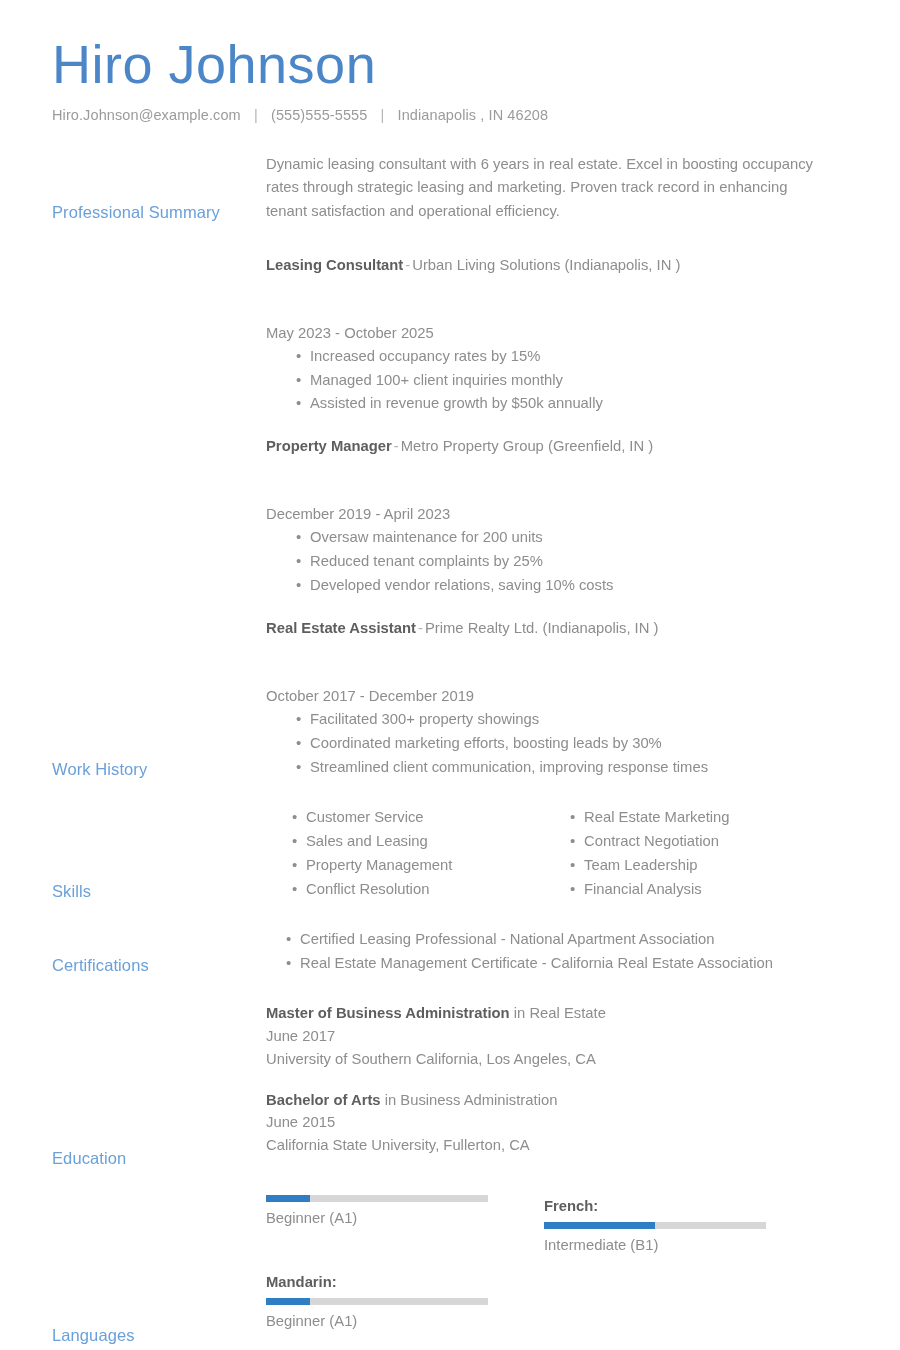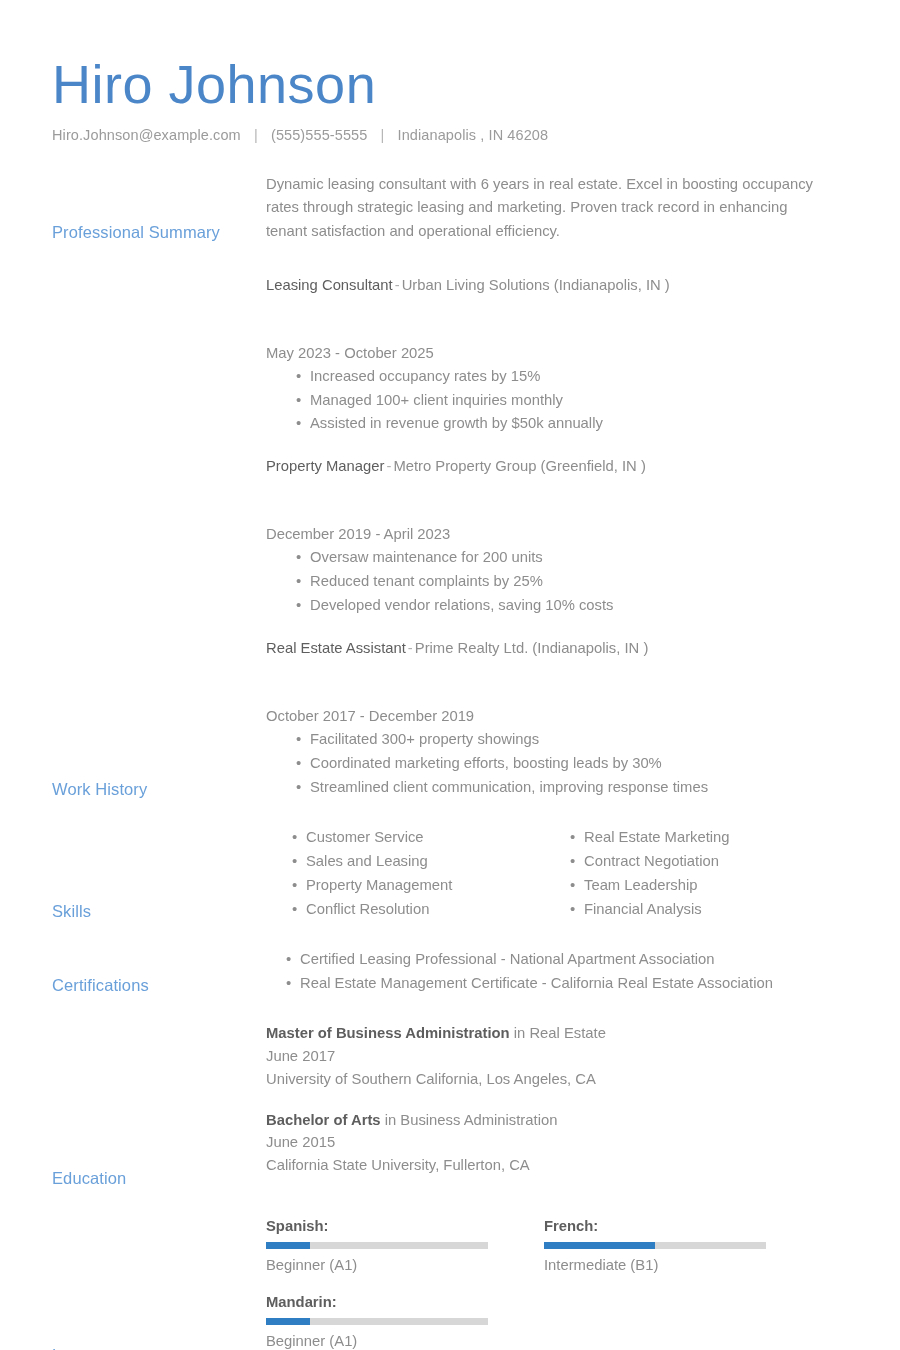--- a/index.html
+++ b/index.html
@@ -13,21 +13,21 @@
     height: 1350px;
     font-family: "Liberation Sans", sans-serif;
     color: #808080;
     position: relative;
     overflow: hidden;
   }
   .page {
     width: 872px;
     height: 1350px;
     box-sizing: border-box;
-    padding: 56px 50px 0 52px;
+    padding: 36px 50px 0 52px;
     position: relative;
     border-radius: 13px;
   }
 
   
   .name {
     font-size: 54px;
     font-weight: 400;
     letter-spacing: 0.5px;
     color: #4a86c8;
@@ -82,21 +82,21 @@
   
   .job { margin-bottom: 19px; }
   .job:last-child { margin-bottom: 0; }
   .job-line {
     font-size: 14.8px;
     line-height: 1.55;
     color: #8d8d8d;
     white-space: nowrap;
   }
   .job-title {
-    font-weight: normal;
+    font-weight: bold;
     color: #5e5e5e;
   }
   .job-dash { color: #b0b0b0; padding: 0 2px; }
   .job-dates {
     font-size: 14.8px;
     line-height: 1.55;
     color: #8d8d8d;
     margin-top: 45px;
   }
   ul.bullets {
@@ -322,21 +322,20 @@
   </div>
 
   <div class="gap-md"></div>
 
   <div class="section">
     <div class="sec-label">Languages</div>
     <div class="sec-body">
       <div class="lang-grid">
 
         <div class="lang-item">
-          <div class="lang-name">Spanish:</div>
           <div class="lang-bar">
             <div class="lang-bar-fill" style="width: 20%;"></div>
           </div>
           <div class="lang-level">Beginner (A1)</div>
         </div>
 
         <div class="lang-item">
           <div class="lang-name">French:</div>
           <div class="lang-bar">
             <div class="lang-bar-fill" style="width: 50%;"></div>

